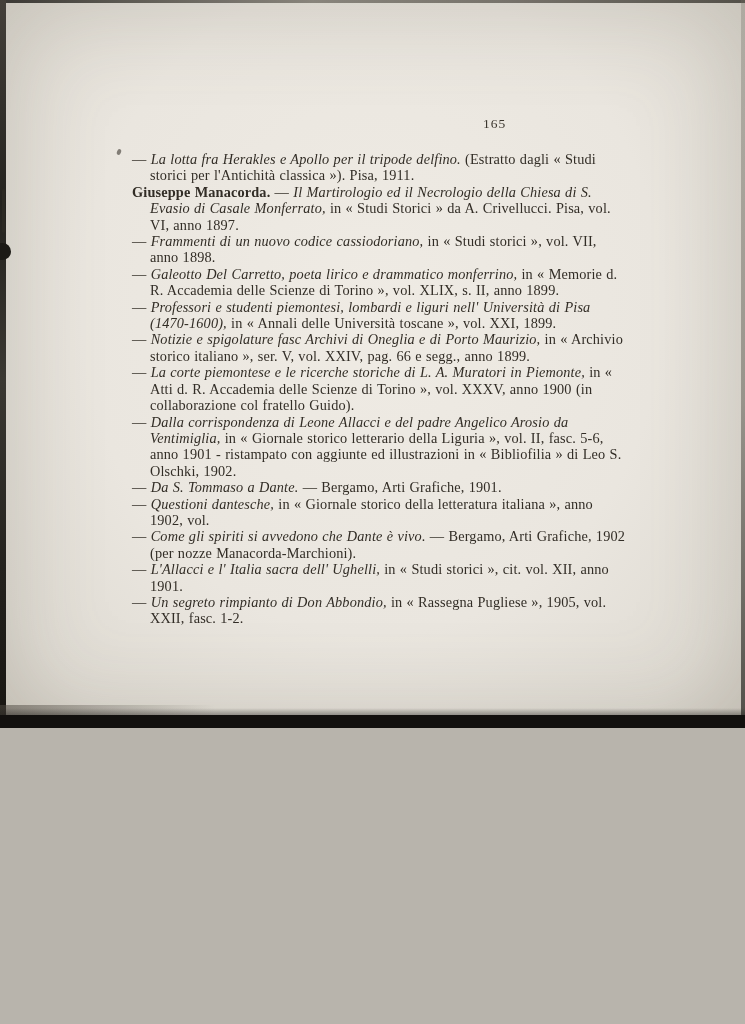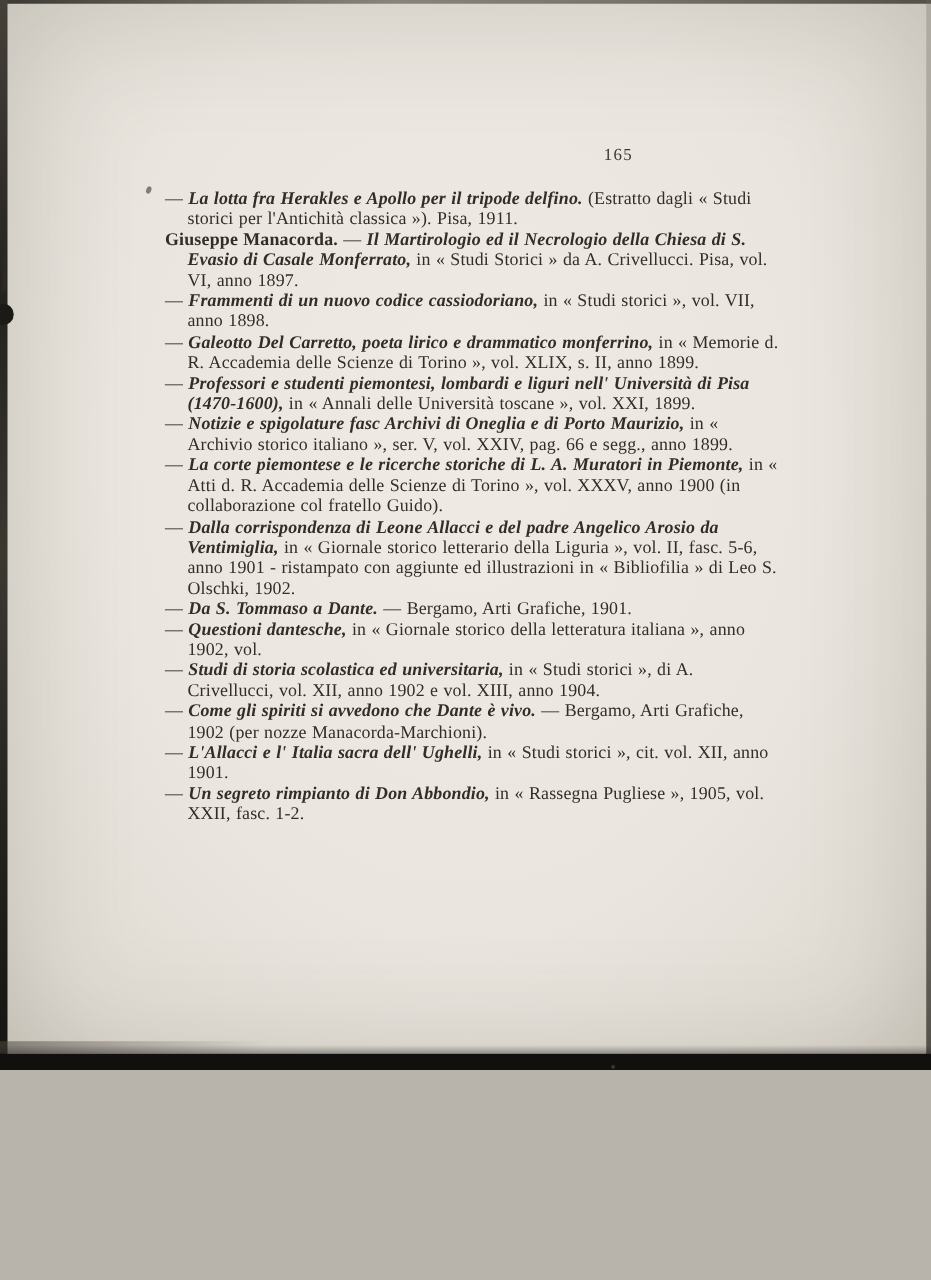--- a/index.html
+++ b/index.html
@@ -3,21 +3,21 @@
 <meta charset="utf-8">
 <style>
   html, body {
     margin: 0;
     padding: 0;
     background: #b8b4ac;
   }
   .page {
     position: relative;
     width: 745px;
-    height: 856px;
+    height: 728px;
     overflow: hidden;
     background: #eae6e0;
     background: radial-gradient(ellipse at 50% 42%, #efebe4 0%, #eae6df 55%, #e0dcd4 85%, #d6d1c8 100%);
     box-shadow: inset 0 0 90px 18px rgba(105, 98, 85, 0.20);
     font-family: "Liberation Serif", "DejaVu Serif", serif;
     color: #322d26;
   }
 
   
   .page-number {
@@ -39,21 +39,21 @@
     word-spacing: 0.5px;
     text-align: left;
   }
   .entry {
     padding-left: 18px;
     text-indent: -18px;
   }
   .space-before {
     margin-top: 0;
   }
-  .seg-italic { font-style: italic; font-weight: bold; }
+  .seg-italic { font-style: italic; }
   .seg-bold   { font-weight: bold; }
   .seg-normal { font-style: normal; }
   .dash { font-style: normal; }
 
   
   .scan-top {
     position: absolute;
     top: 0; left: 0; right: 0;
     height: 3px;
     background: linear-gradient(90deg, #2e2c28 0%, #514e47 16%, #817d74 42%, #6e6a62 68%, #49463f 100%);
@@ -140,21 +140,20 @@
       <div class="entry"><span class="dash">— </span><span class="seg-italic">La lotta fra Herakles e Apollo per il tripode delfino.</span><span class="seg-normal"> (Estratto dagli « Studi storici per l'Antichità classica »). Pisa, 1911.</span></div>
       <div class="entry space-before"><span class="seg-bold">Giuseppe Manacorda.</span><span class="seg-normal"> — </span><span class="seg-italic">Il Martirologio ed il Necrologio della Chiesa di S. Evasio di Casale Monferrato,</span><span class="seg-normal"> in « Studi Storici » da A. Crivellucci. Pisa, vol. VI, anno 1897.</span></div>
       <div class="entry"><span class="dash">— </span><span class="seg-italic">Frammenti di un nuovo codice cassiodoriano,</span><span class="seg-normal"> in « Studi storici », vol. VII, anno 1898.</span></div>
       <div class="entry"><span class="dash">— </span><span class="seg-italic">Galeotto Del Carretto, poeta lirico e drammatico monferrino,</span><span class="seg-normal"> in « Memorie d. R. Accademia delle Scienze di Torino », vol. XLIX, s. II, anno 1899.</span></div>
       <div class="entry"><span class="dash">— </span><span class="seg-italic">Professori e studenti piemontesi, lombardi e liguri nell' Università di Pisa (1470-1600),</span><span class="seg-normal"> in « Annali delle Università toscane », vol. XXI, 1899.</span></div>
       <div class="entry"><span class="dash">— </span><span class="seg-italic">Notizie e spigolature fasc Archivi di Oneglia e di Porto Maurizio,</span><span class="seg-normal"> in « Archivio storico italiano », ser. V, vol. XXIV, pag. 66 e segg., anno 1899.</span></div>
       <div class="entry"><span class="dash">— </span><span class="seg-italic">La corte piemontese e le ricerche storiche di L. A. Muratori in Piemonte,</span><span class="seg-normal"> in « Atti d. R. Accademia delle Scienze di Torino », vol. XXXV, anno 1900 (in collaborazione col fratello Guido).</span></div>
       <div class="entry"><span class="dash">— </span><span class="seg-italic">Dalla corrispondenza di Leone Allacci e del padre Angelico Arosio da Ventimiglia,</span><span class="seg-normal"> in « Giornale storico letterario della Liguria », vol. II, fasc. 5-6, anno 1901 - ristampato con aggiunte ed illustrazioni in « Bibliofilia » di Leo S. Olschki, 1902.</span></div>
       <div class="entry"><span class="dash">— </span><span class="seg-italic">Da S. Tommaso a Dante.</span><span class="seg-normal"> — Bergamo, Arti Grafiche, 1901.</span></div>
       <div class="entry"><span class="dash">— </span><span class="seg-italic">Questioni dantesche,</span><span class="seg-normal"> in « Giornale storico della letteratura italiana », anno 1902, vol.</span></div>
-      <div class="entry"><span class="dash">— </span><span class="seg-italic">Studi di storia scolastica ed universitaria,</span><span class="seg-normal"> in « Studi storici », di A. Crivellucci, vol. XII, anno 1902 e vol. XIII, anno 1904.</span></div>
       <div class="entry"><span class="dash">— </span><span class="seg-italic">Come gli spiriti si avvedono che Dante è vivo.</span><span class="seg-normal"> — Bergamo, Arti Grafiche, 1902 (per nozze Manacorda-Marchioni).</span></div>
       <div class="entry"><span class="dash">— </span><span class="seg-italic">L'Allacci e l' Italia sacra dell' Ughelli,</span><span class="seg-normal"> in « Studi storici », cit. vol. XII, anno 1901.</span></div>
       <div class="entry"><span class="dash">— </span><span class="seg-italic">Un segreto rimpianto di Don Abbondio,</span><span class="seg-normal"> in « Rassegna Pugliese », 1905, vol. XXII, fasc. 1-2.</span></div>
     </div>
 
   <div class="scan-top"></div>
   <div class="scan-left"></div>
   <div class="scan-right"></div>
   <div class="smudge-bottom-left"></div>
   <div class="scan-bottom"></div>

